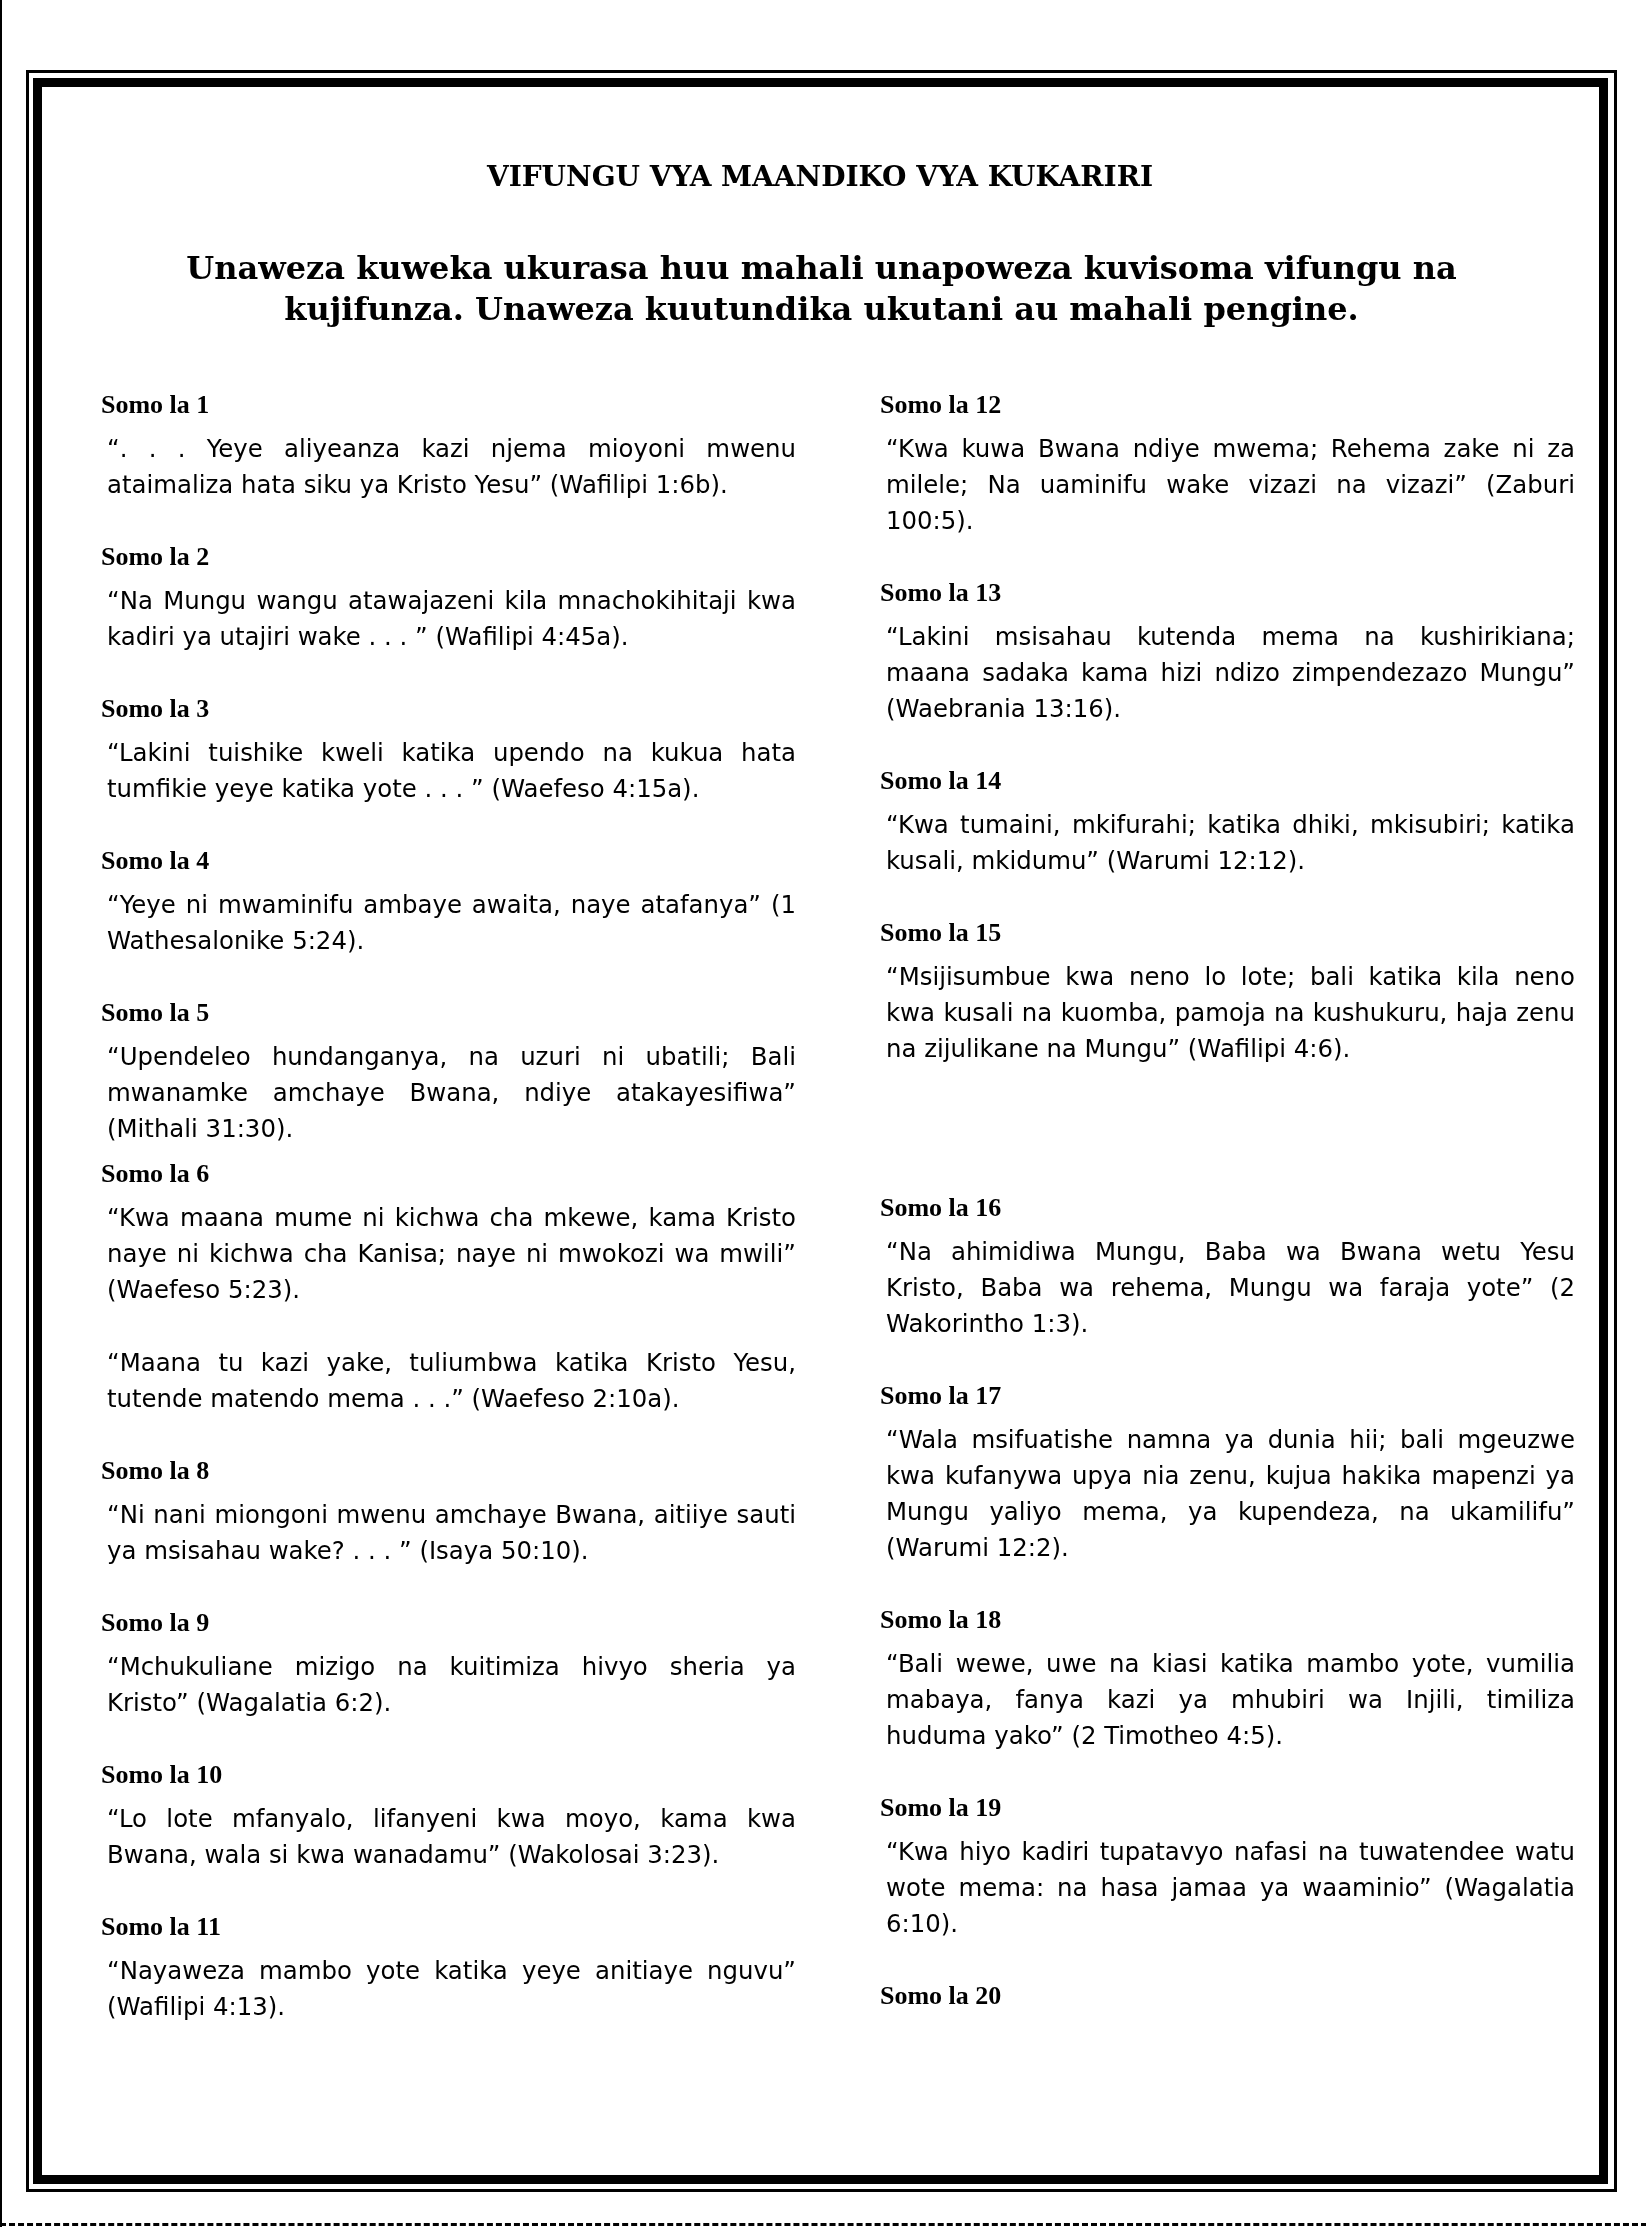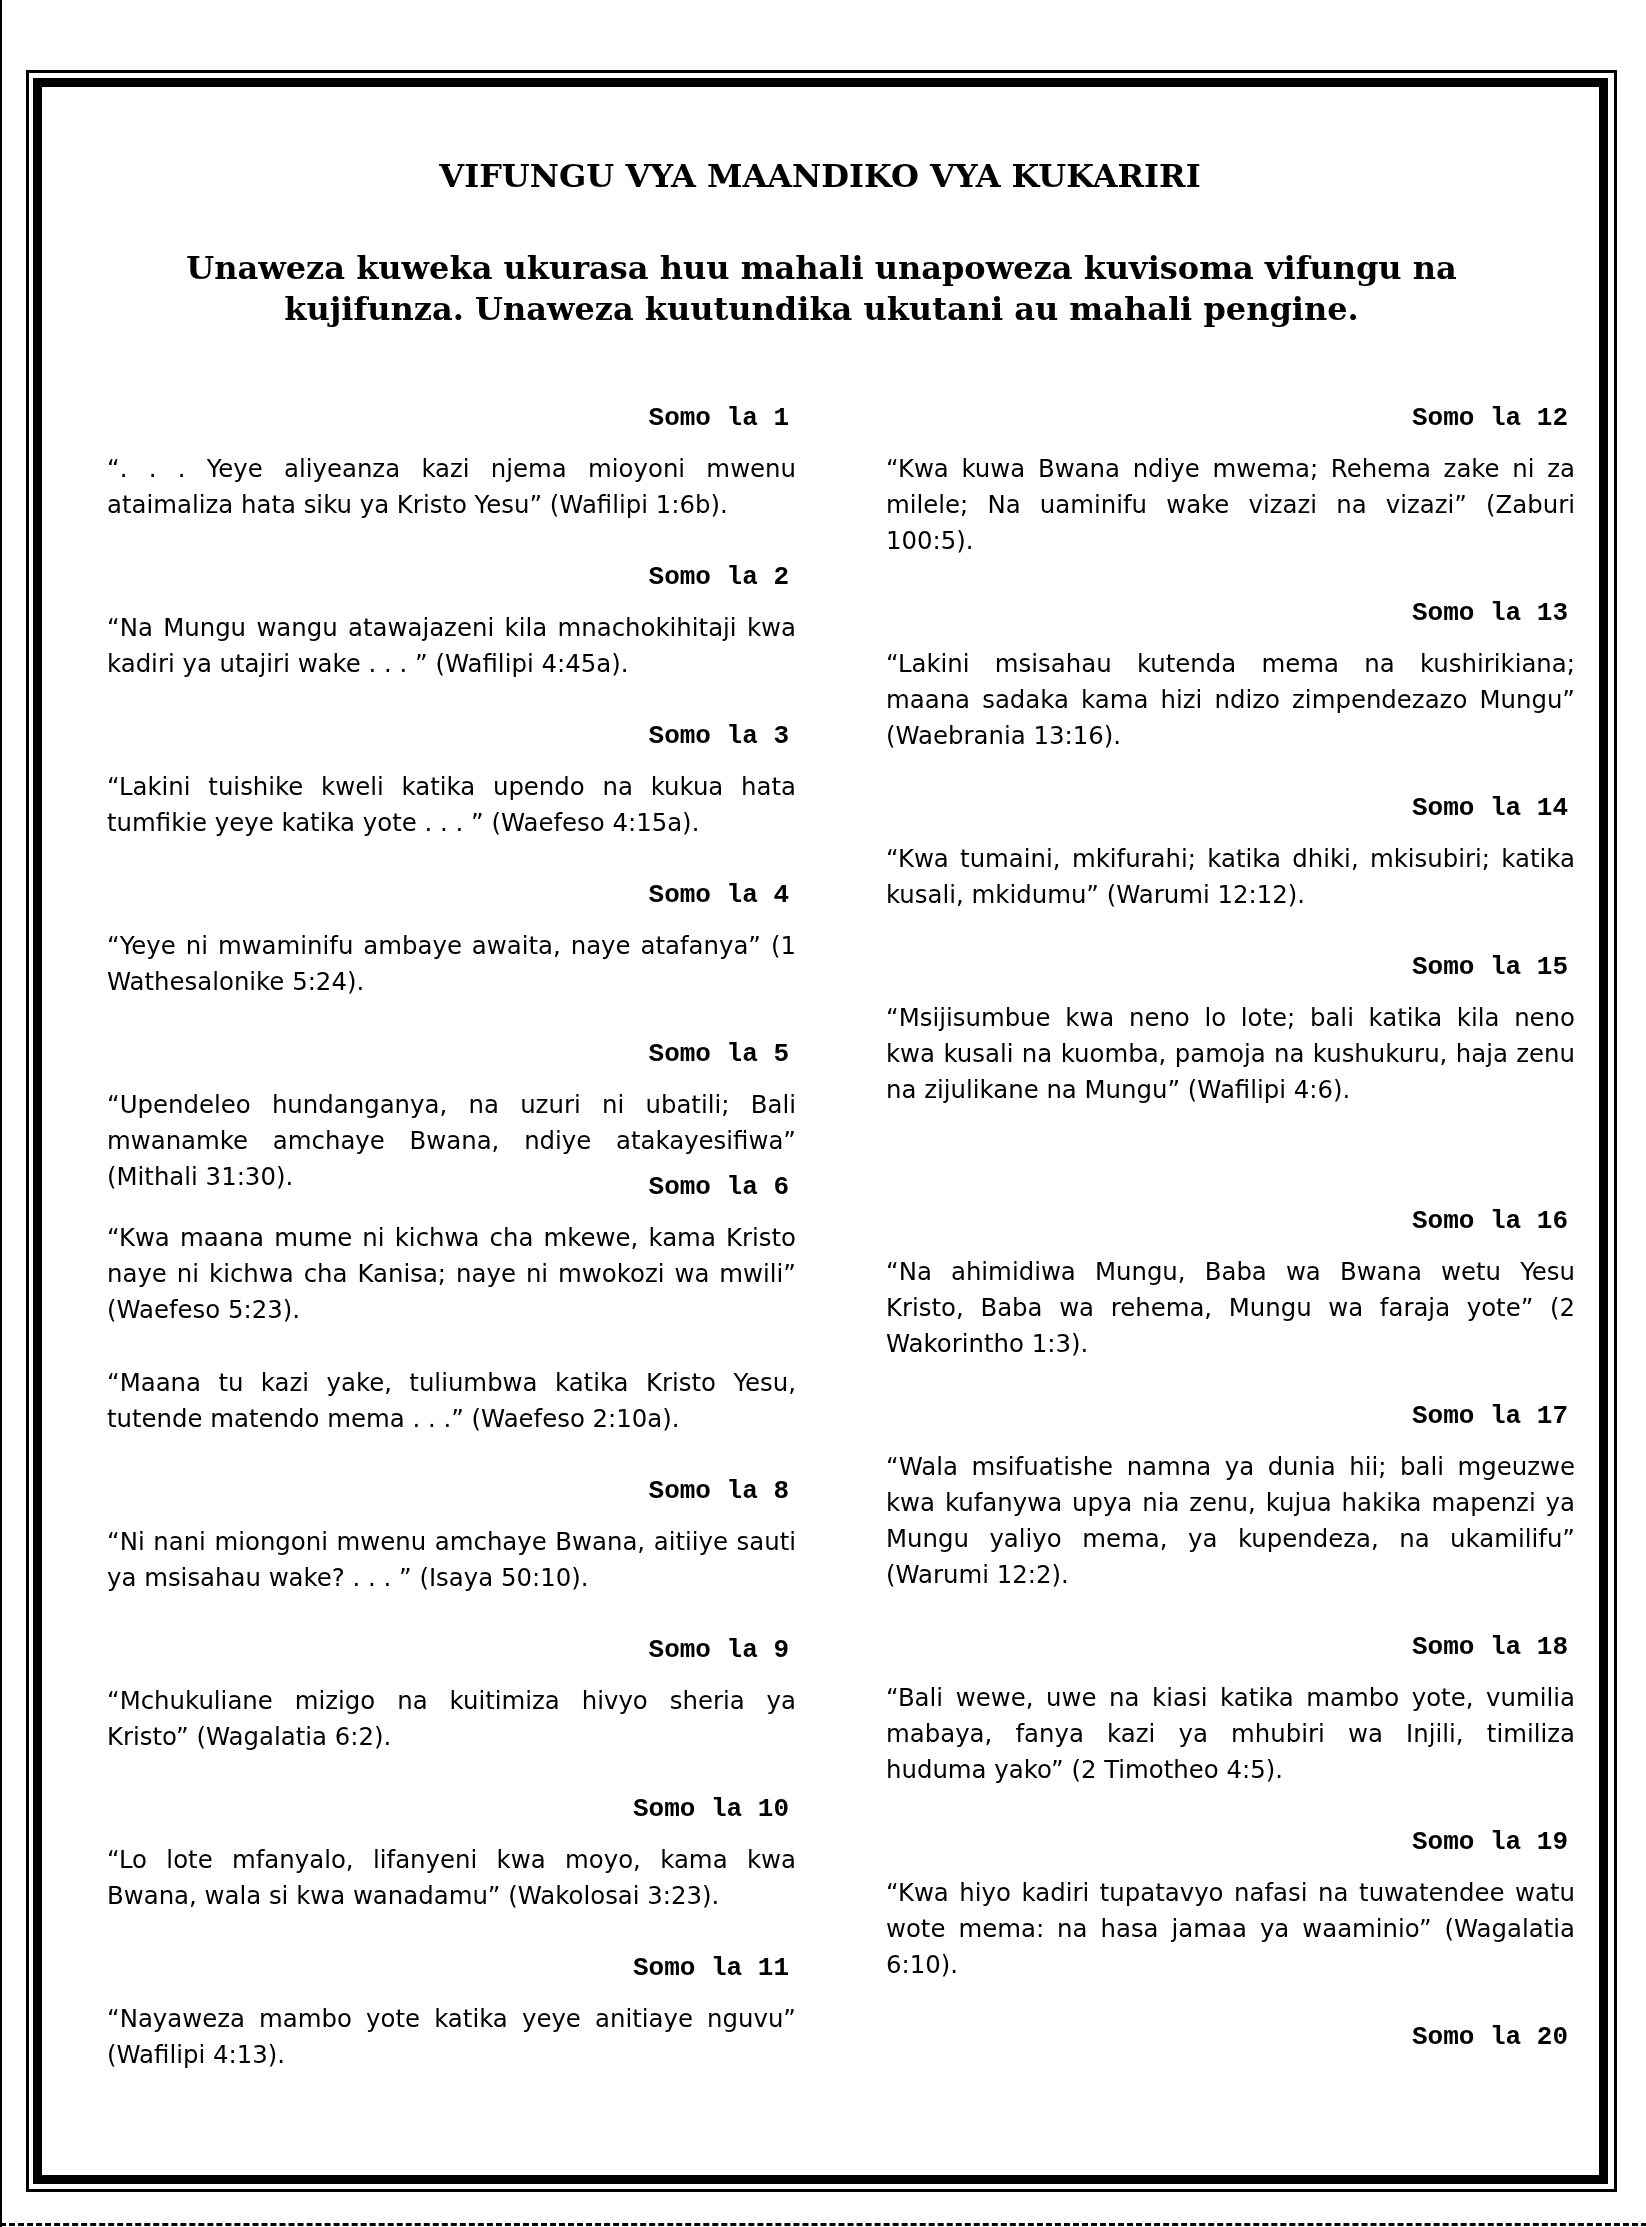--- a/index.html
+++ b/index.html
@@ -41,21 +41,21 @@
     border: 9.6px solid #000;
     box-sizing: border-box;
   }
   .page-title {
     position: absolute;
     left: 43px; width: 1554px;
     top: 147px;
     text-align: center;
     font-family: "DejaVu Serif", serif;
     font-weight: bold;
-    font-size: 32px;
+    font-size: 28px;
     letter-spacing: 0px;
     line-height: 59px;
     margin: 0;
   }
   .subtitle {
     position: absolute;
     left: 148px; width: 1347px;
     top: 248px;
     text-align: center;
     font-family: "DejaVu Serif", serif;
@@ -70,26 +70,25 @@
   }
   .col-left-top    { left: 98px;  top: 385px; }
   .col-right-top   { left: 877px; top: 385px; }
   .col-left-bottom { left: 98px;  top: 1154px; }
   .col-right-bottom{ left: 877px; top: 1188px; }
 
   .lesson {
     margin-bottom: 37px;
   }
   .lesson-heading {
-    font-family: Liberation Mono, monospace;
+    font-family: Liberation Serif, serif;
     font-weight: bold;
     font-size: 26px;
     line-height: 34px;
-    margin: 16px;
-    text-align: right;
+    margin: 3px;
   }
   .lesson-verse {
     font-family: "DejaVu Sans", sans-serif;
     font-size: 24.4px;
     line-height: 36px;
     margin: 9px;
     text-align: justify;
     text-align-last: left;
   }
 </style>

